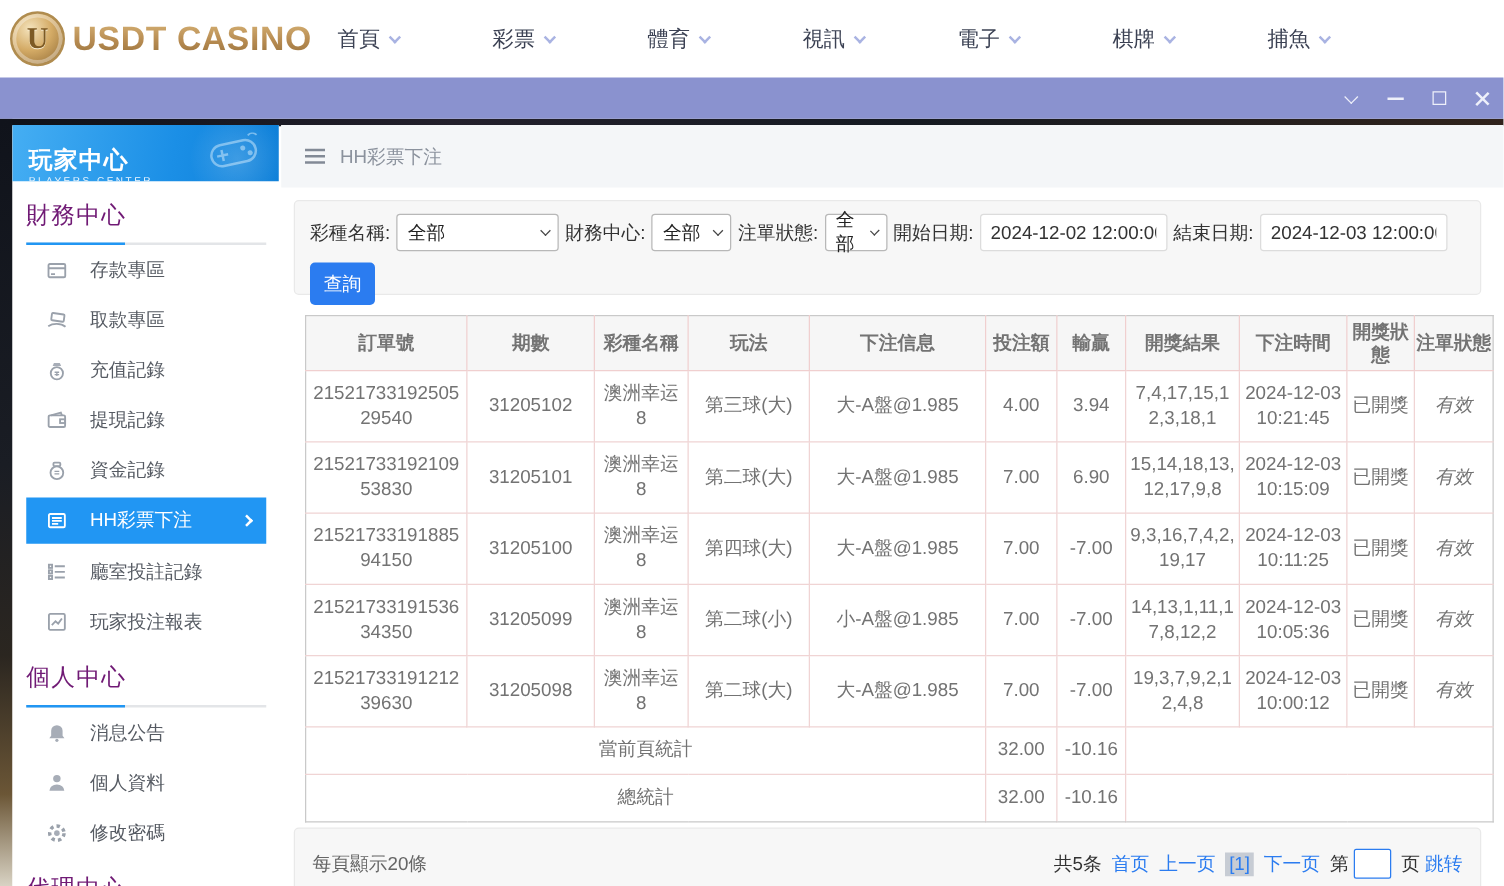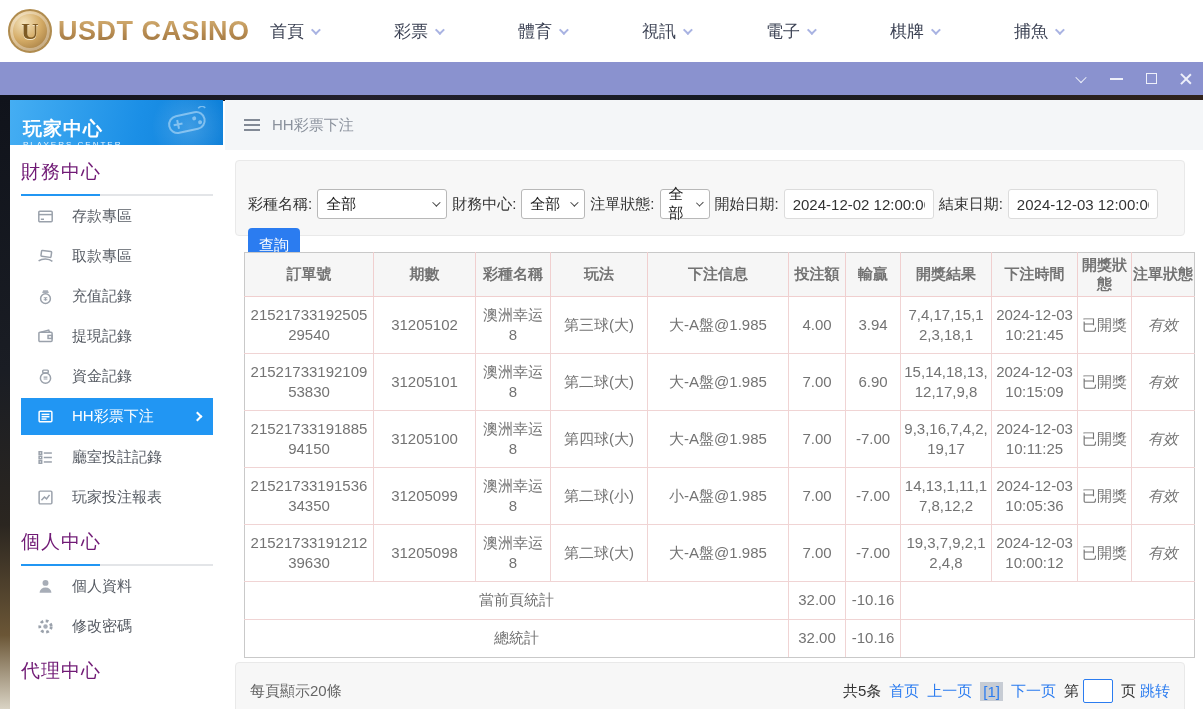--- a/index.html
+++ b/index.html
@@ -70,21 +70,21 @@
   
   .main { position:absolute; left:225px; top:100px; width:978px; height:609px; background:#fff; }
   .breadcrumb { position:absolute; top:0; left:0; width:978px; height:50px; background:#f4f6f8;
                 display:flex; align-items:center; gap:12px; padding-left:19px; }
   .hamburger { width:16px; height:12px; position:relative; cursor:pointer; }
   .hamburger span { position:absolute; left:0; width:16px; height:2px; background:#828a96; }
   .hamburger span:nth-child(1){top:0;} .hamburger span:nth-child(2){top:5px;} .hamburger span:nth-child(3){top:10px;}
   .crumb-title { font-size:15px; color:#8b929d; }
 
   .filter-panel { position:absolute; left:10px; top:60px; width:950px; height:76px;
-                  background:#f7f7f7; border:1px solid #e9e9e9; border-radius:4px; padding:28px 12px; }
+                  background:#f7f7f7; border:1px solid #e9e9e9; border-radius:4px; padding:10px 12px; }
   .filter-row { display:flex; align-items:center; gap:5px; }
   .f-label { font-size:15px; color:#333; white-space:nowrap; }
   .select { height:30px; background:#fff; border:1px solid #b8b8b8; border-radius:3px;
             display:flex; align-items:center; justify-content:space-between; padding:0 8px;
             font-size:15px; color:#222; cursor:pointer; }
   .sel-arrow { width:6px; height:6px; border-right:1.8px solid #444; border-bottom:1.8px solid #444;
                transform:rotate(45deg) translateY(-2px); margin-left:6px; }
   .w130{width:130px;} .w62{width:64px;} .w50{width:50px;}
   .date-input { width:150px; height:30px; border:1px solid #dcdcdc; border-radius:3px;
                 font-size:15px; color:#333; padding:0 8px; font-family:"Liberation Sans",sans-serif; }
@@ -280,20 +280,29 @@
               <rect x="2" y="2" width="12" height="12" rx="1"></rect>
               <polyline points="4.2,10.5 7,7.5 9,9.3 11.8,5.5"></polyline>
             </svg>
         </span>
         <span>玩家投注報表</span>
       </div>
 
       <div class="section-title later">個人中心</div>
       <div class="section-line"></div>
 
+      <div class="side-item">
+        <span class="s-icon">
+          <svg width="17" height="17" viewBox="0 0 16 16">
+              <path class="fillg" d="M8 2 a4.3 4.3 0 0 1 4.3 4.3 V10 l1.4 1.8 H2.3 L3.7 10 V6.3 A4.3 4.3 0 0 1 8 2 Z"></path>
+              <circle class="fillg" cx="8" cy="13.4" r="1.2"></circle>
+            </svg>
+        </span>
+        <span>消息公告</span>
+      </div>
       <div class="side-item">
         <span class="s-icon">
           <svg width="17" height="17" viewBox="0 0 16 16">
               <circle class="fillg" cx="8" cy="4.6" r="2.8"></circle>
               <path class="fillg" d="M2.4 13.8 a5.6 4.8 0 0 1 11.2 0 Z"></path>
             </svg>
         </span>
         <span>個人資料</span>
       </div>
       <div class="side-item">

